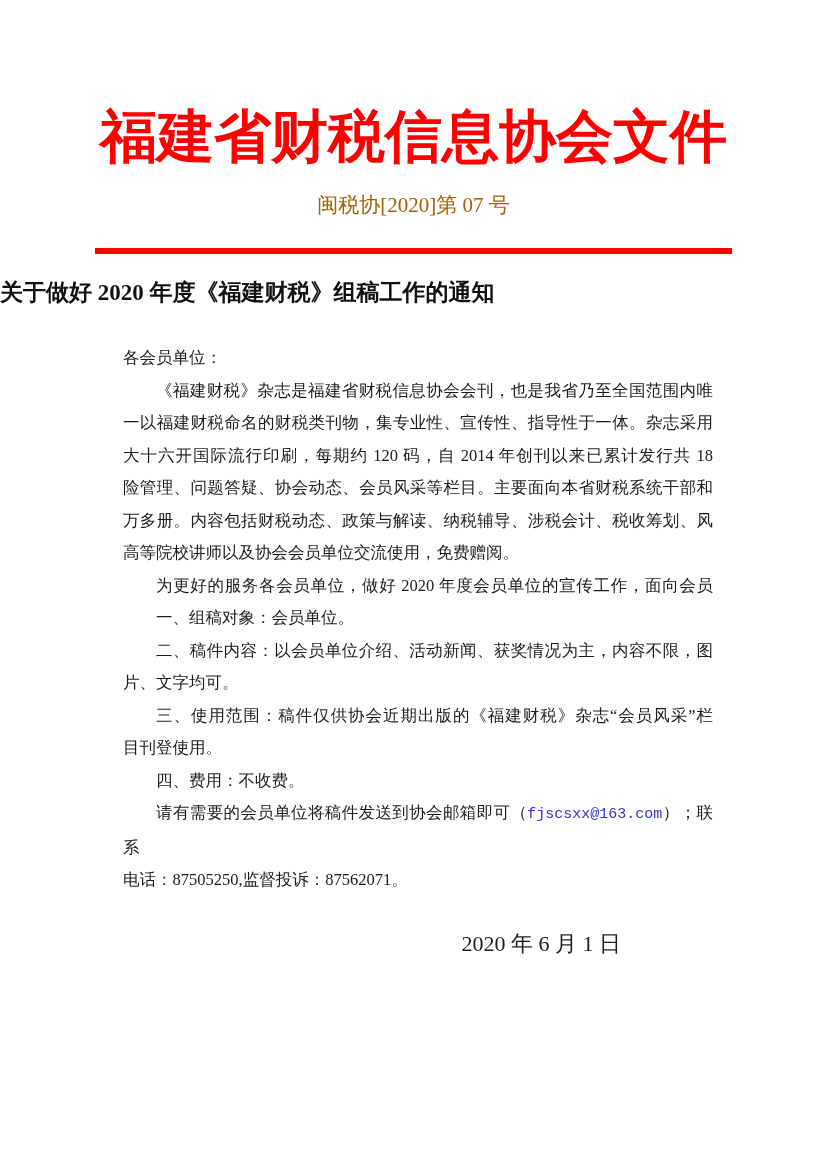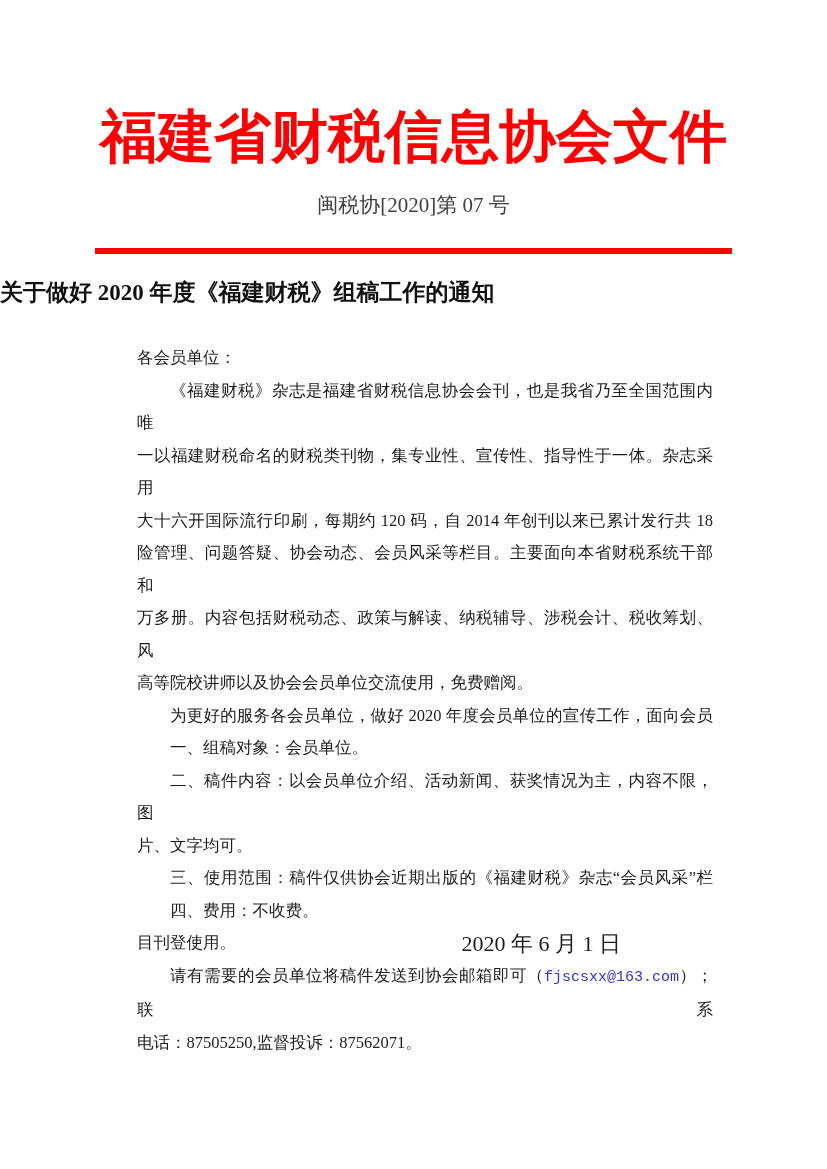--- a/index.html
+++ b/index.html
@@ -31,21 +31,21 @@
     white-space: nowrap;
   }
   .doc-number {
     position: absolute;
     top: 190px;
     left: 0;
     width: 827px;
     text-align: center;
     font-size: 21px;
     line-height: 30px;
-    color: #404040;
+    color: #a16207;
   }
   .red-rule {
     position: absolute;
     top: 248px;
     left: 95px;
     width: 637px;
     height: 6px;
     background: #f90400;
   }
   .doc-title {
@@ -64,21 +64,20 @@
     top: 342px;
     left: 123px;
     width: 590px;
     font-size: 16.5px;
     color: #1c1c1c;
   }
   .doc-body .line {
     line-height: 32.5px;
     min-height: 32.5px;
     text-align: left;
-    margin-left: 14px;
   }
   .doc-body .line.indent {
     text-indent: 2em;
   }
   .doc-body .line.just {
     text-align: justify;
     text-align-last: justify;
   }
   .email-link {
     color: #3333cc;
@@ -118,21 +117,21 @@
       <div class="line just">一以福建财税命名的财税类刊物，集专业性、宣传性、指导性于一体。杂志采用</div>
       <div class="line just">大十六开国际流行印刷，每期约 120 码，自 2014 年创刊以来已累计发行共 18</div>
       <div class="line just">险管理、问题答疑、协会动态、会员风采等栏目。主要面向本省财税系统干部和</div>
       <div class="line just">万多册。内容包括财税动态、政策与解读、纳税辅导、涉税会计、税收筹划、风</div>
       <div class="line">高等院校讲师以及协会会员单位交流使用，免费赠阅。</div>
       <div class="line indent just">为更好的服务各会员单位，做好 2020 年度会员单位的宣传工作，面向会员</div>
       <div class="line indent">一、组稿对象：会员单位。</div>
       <div class="line indent just">二、稿件内容：以会员单位介绍、活动新闻、获奖情况为主，内容不限，图</div>
       <div class="line">片、文字均可。</div>
       <div class="line indent just">三、使用范围：稿件仅供协会近期出版的《福建财税》杂志“会员风采”栏</div>
+      <div class="line">目刊登使用。</div>
       <div class="line indent">四、费用：不收费。</div>
-      <div class="line">目刊登使用。</div>
       <div class="line indent just"><span>请有需要的会员单位将稿件发送到协会邮箱即可（</span><span class="email-link">fjscsxx@163.com</span><span>）；联系</span></div>
       <div class="line">电话：87505250,监督投诉：87562071。</div>
     </div>
 
   <div class="date-line">2020 年 6 月 1 日</div>
 
 </div>
 
 </body></html>

